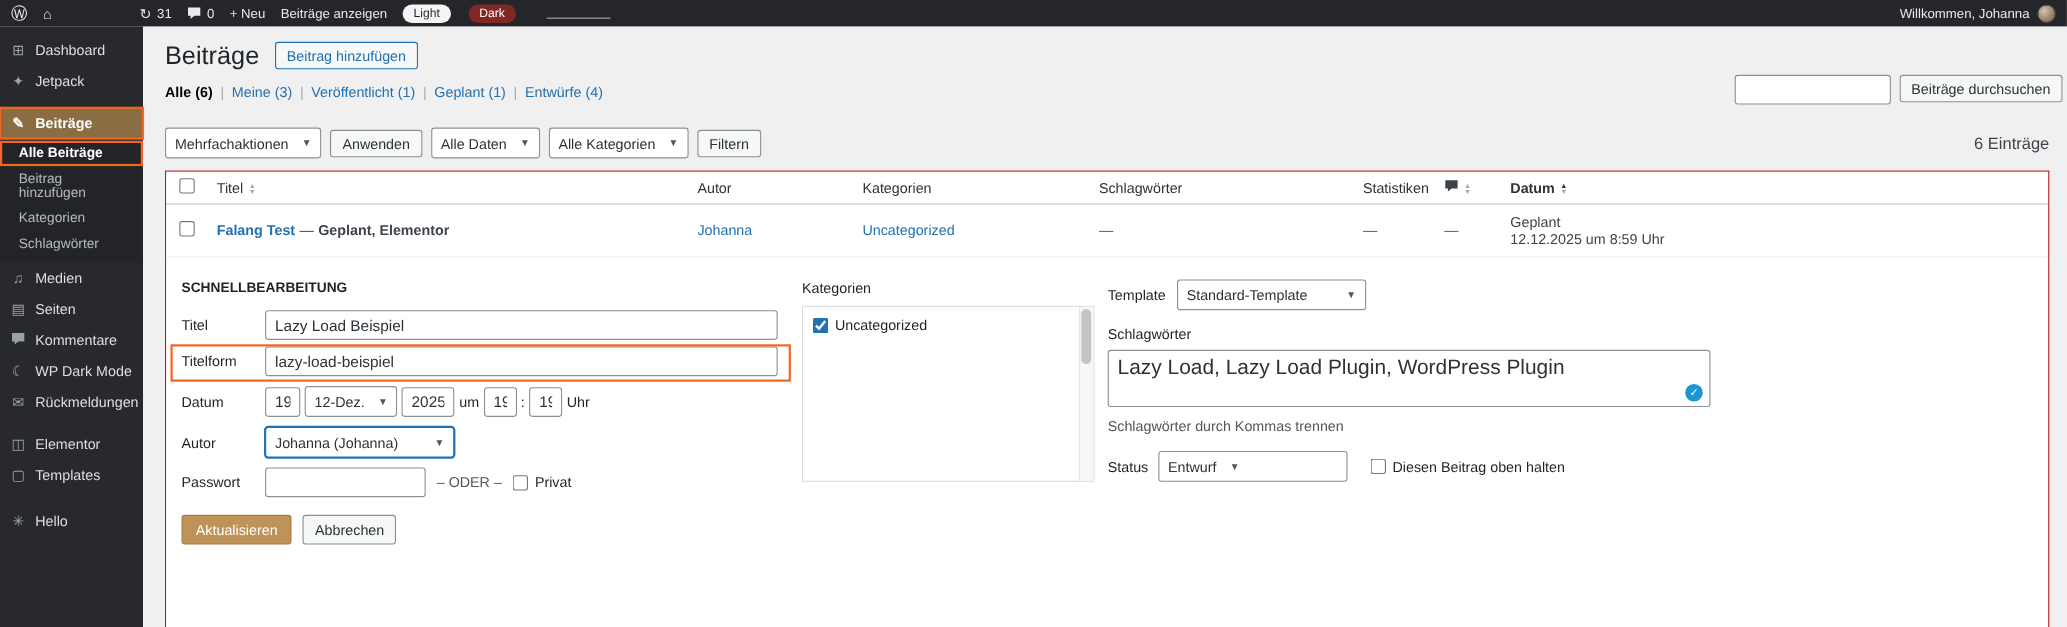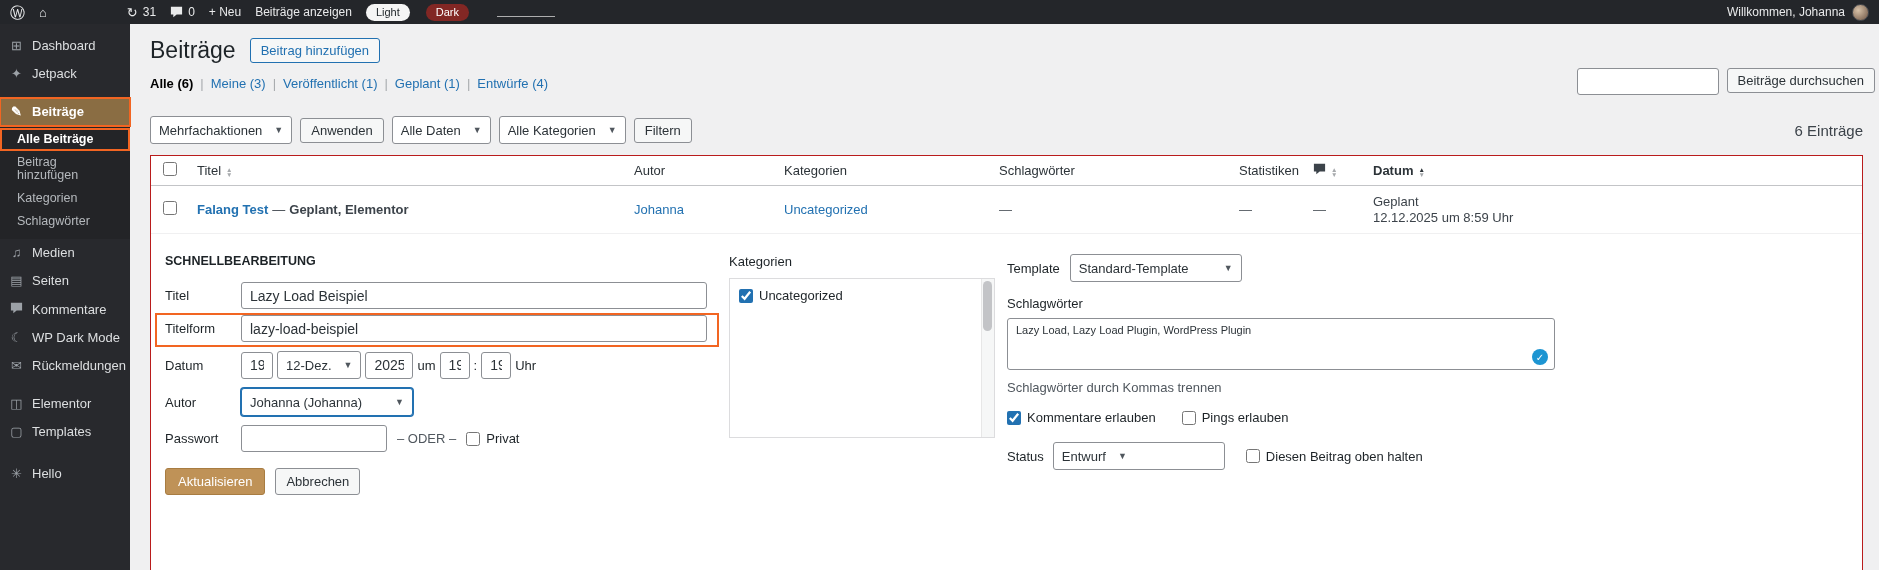--- a/index.html
+++ b/index.html
@@ -96,21 +96,21 @@
 .oder{margin:0 10px;color:#50575e;white-space:nowrap}
 .cb-lab{display:inline-flex;align-items:center;gap:6px;cursor:pointer;white-space:nowrap}
 .qe-submit{margin-top:16px;display:flex;gap:10px}
 .cat-label{margin-bottom:9px}
 .cat-box{position:relative;height:160px;border:1px solid #dcdcde;background:#fff;padding:9px 22px 9px 9px}
 .cat-scroll{position:absolute;top:0;right:0;bottom:0;width:13px;background:#f6f7f7;border-left:1px solid #e7e7e7}
 .cat-thumb{position:absolute;top:2px;right:2px;width:9px;height:50px;border-radius:5px;background:#c3c4c7;cursor:pointer}
 .tpl-row{display:flex;align-items:center;gap:10px;margin-bottom:14px}
 .tags-label{margin-bottom:7px}
 .tags-wrap{position:relative}
-.tags-wrap textarea{width:100%;height:52px;border:1px solid #8c8f94;border-radius:3px;padding:5px 8px;font-family:inherit;font-size:11px;resize:none;color:#2c3338}
+.tags-wrap textarea{width:100%;height:52px;border:1px solid #8c8f94;border-radius:3px;padding:5px 8px;font-family:inherit;font-size:19px;resize:none;color:#2c3338}
 .badge{position:absolute;right:7px;bottom:8px;width:16px;height:16px;border-radius:50%;background:#1d95d2;color:#fff;font-size:10px;display:flex;align-items:center;justify-content:center;cursor:pointer}
 .helper{margin:7px 0 15px;color:#50575e}
 .cb-row{display:flex;gap:26px;margin-bottom:17px}
 .status-row{display:flex;align-items:center;gap:9px}
 .status-row .cb-lab{margin-left:12px}
 input[type=checkbox]{width:14px;height:14px;cursor:pointer;accent-color:#2271b1}
 </style>
 </head>
 <body>
 
@@ -371,30 +371,20 @@
           </span>
         </div>
 
         <div class="tags-label">Schlagwörter</div>
         <div class="tags-wrap">
           <textarea style="">Lazy Load, Lazy Load Plugin, WordPress Plugin</textarea>
           <span class="badge">✓</span>
         </div>
         <div class="helper">Schlagwörter durch Kommas trennen</div>
 
-        <div class="cb-row">
-          <label class="cb-lab">
-            <input type="checkbox" checked="" style="">
-            <span>Kommentare erlauben</span>
-          </label>
-          <label class="cb-lab">
-            <input type="checkbox" style="">
-            <span>Pings erlauben</span>
-          </label>
-        </div>
 
         <div class="status-row">
           <span>Status</span>
           <span class="select" style="width:172px;justify-content:flex-start">
             <span>Entwurf</span>
             <span class="chev">▼</span>
           </span>
           <label class="cb-lab">
             <input type="checkbox" style="">
             <span>Diesen Beitrag oben halten</span>

